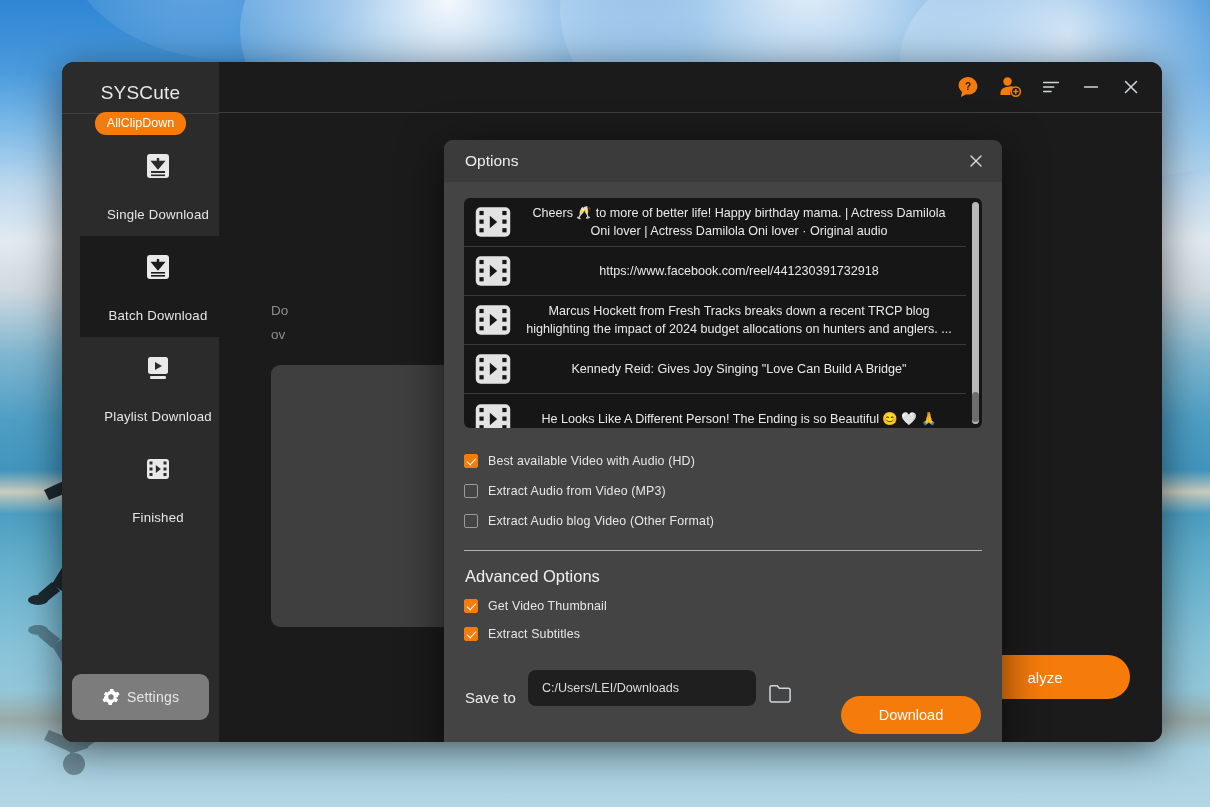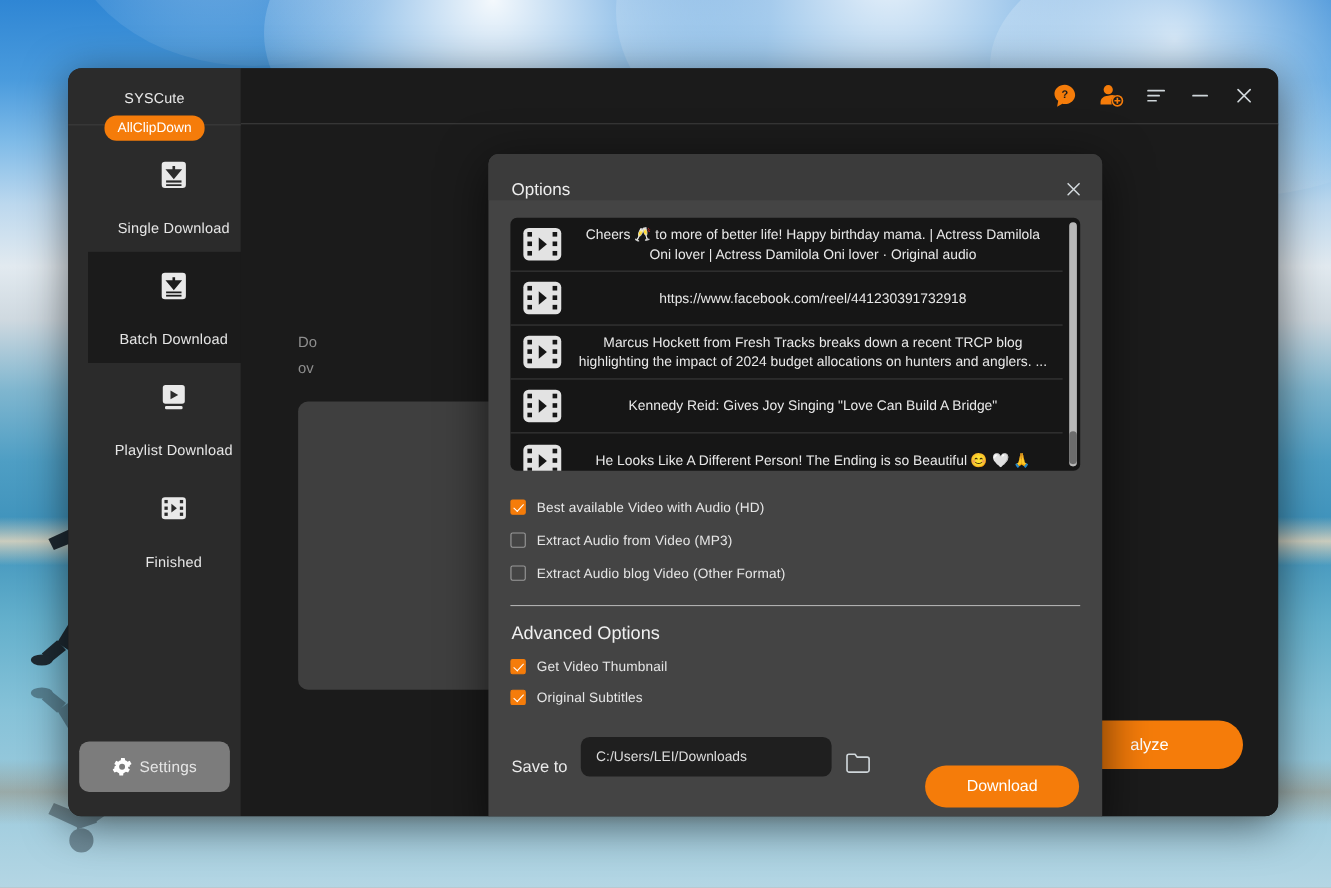--- a/index.html
+++ b/index.html
@@ -69,21 +69,21 @@
     width: 157px;
     background: #2b2b2b;
     position: relative;
     flex: 0 0 157px;
     display: flex;
     flex-direction: column;
     align-items: center;
   }
   .brand-name {
     color: #e8e8e8;
-    font-size: 13px;
+    font-size: 19px;
     margin-top: 20px;
     letter-spacing: .2px;
   }
   .brand-rule {
     position: absolute;
     top: 51px; left: 0; right: -1105px;
     height: 1px; background: #3e3e3e;
   }
   .brand-badge {
     position: relative;
@@ -190,21 +190,21 @@
     background: #444444;
     border-radius: 9px;
     box-shadow: 0 10px 44px rgba(0,0,0,.6);
     overflow: hidden;
     z-index: 20;
   }
   #dialog-header {
     height: 42px;
     background: #3b3b3b;
     display: flex;
-    align-items: flex-end;
+    align-items: center;
     padding: 0 16px 0 21px;
   }
   #dialog-title {
     color: #ededed;
     font-size: 15.5px;
     flex: 1;
   }
   #dialog-close { cursor: pointer; display: block; }
 
   #video-list-wrap {
@@ -574,21 +574,21 @@
 
       <div id="advanced-title">Advanced Options</div>
 
       <div id="advanced-checks">
         <div class="check-row">
           <span class="cbox checked"></span>
           <span class="check-label">Get Video Thumbnail</span>
         </div>
         <div class="check-row">
           <span class="cbox checked"></span>
-          <span class="check-label">Original Subtitles</span>
+          <span class="check-label">Extract Subtitles</span>
         </div>
       </div>
 
       <div id="saveto-row">
         <span id="saveto-label">Save to</span>
         <input id="saveto-input" type="text" value="C:/Users/LEI/Downloads" style="">
         <svg id="browse-btn" width="26" height="24" viewBox="0 0 26 24">
           <path d="M2 5.5a1.8 1.8 0 0 1 1.8-1.8h5.5l2 2.6h9a1.8 1.8 0 0 1 1.8 1.8v10a1.8 1.8 0 0 1 -1.8 1.8H3.8A1.8 1.8 0 0 1 2 18.1z" fill="none" stroke="#cfd6da" stroke-width="1.5" stroke-linejoin="round"></path>
         </svg>
       </div>

